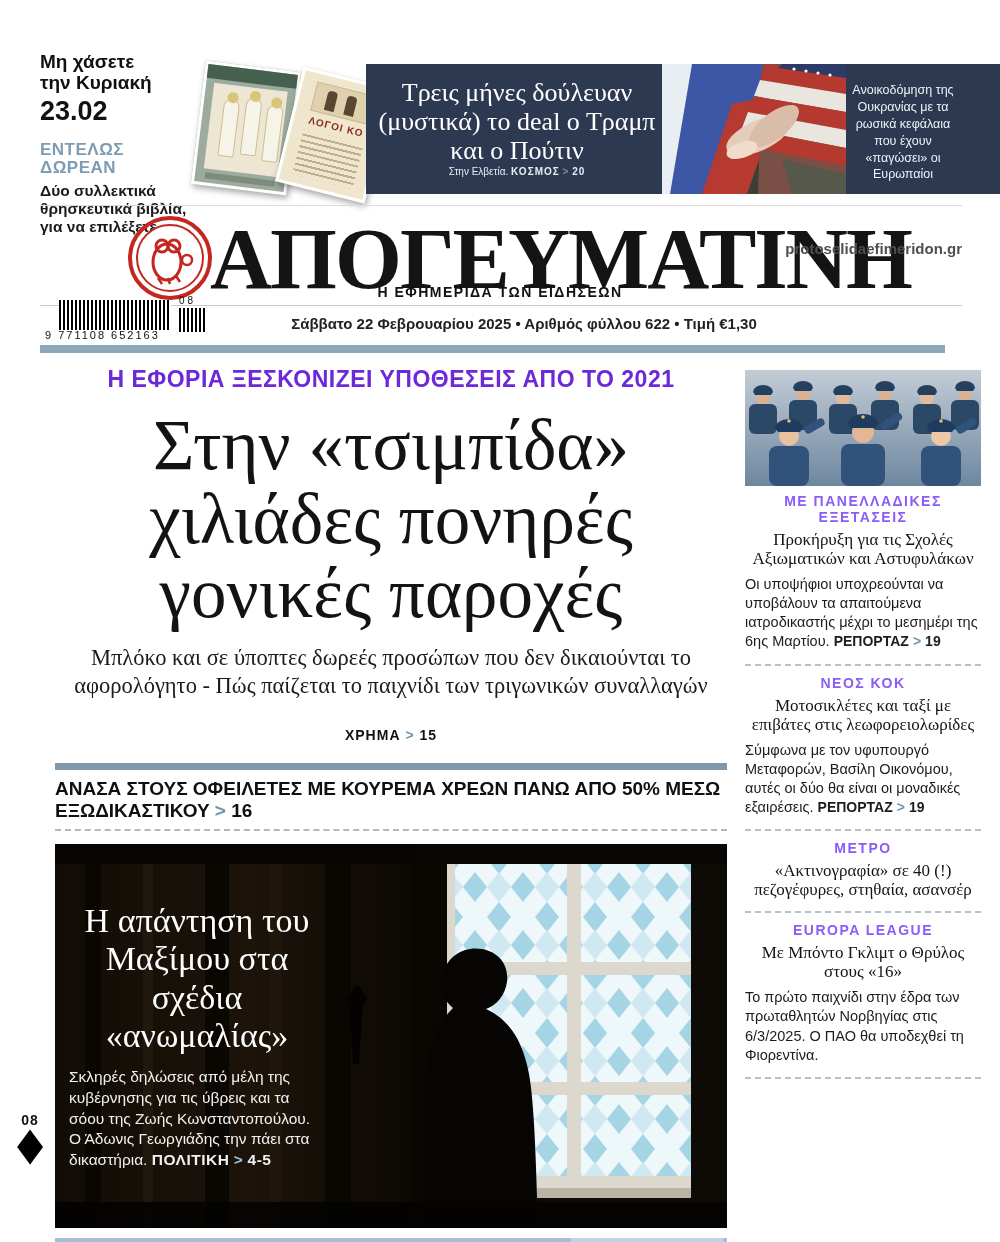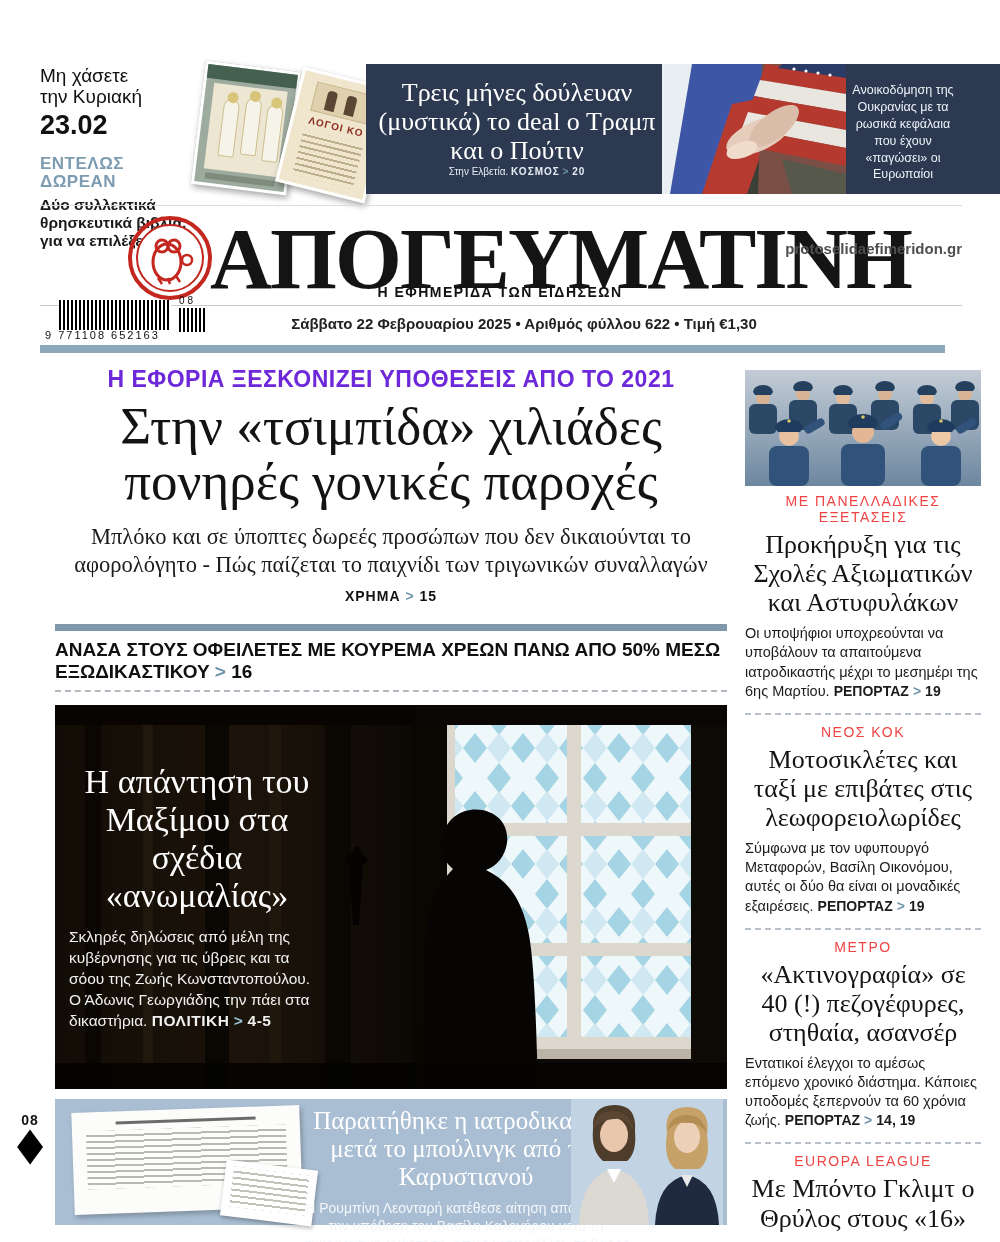--- a/index.html
+++ b/index.html
@@ -1,21 +1,21 @@
 <!DOCTYPE html>
 <html><head>
 <meta charset="utf-8">
 <style>
   * { margin:0; padding:0; box-sizing:border-box; }
   body { background:#e9e9e9; font-family:"Liberation Sans", sans-serif; }
   .page { position:relative; width:1000px; height:1242px; background:#ffffff; margin:0 auto; overflow:hidden; }
 
   
   .promo { position:absolute; left:40px; top:52px; width:320px; height:152px; }
-  .promo-dont-miss { font-weight:normal; font-size:19px; line-height:1.1; color:#111;margin-top:14px; }
+  .promo-dont-miss { font-weight:bold; font-size:19px; line-height:1.1; color:#111; }
   .promo-date { font-weight:bold; font-size:27px; color:#111; margin-top:2px; }
   .promo-free { margin-top:14px; font-weight:bold; font-size:17px; line-height:1.1; color:#7d9cb1; letter-spacing:0.5px; }
   .promo-desc { margin-top:4px; font-weight:bold; font-size:15.5px; line-height:1.15; color:#1a1a1a; width:160px; }
   .books { position:absolute; left:140px; top:8px; width:200px; height:150px; }
   .book { position:absolute; border:3px solid #fff; box-shadow:2px 3px 6px rgba(0,0,0,.35); }
   .book1 { left:18px; top:6px; width:96px; height:124px; transform:rotate(7deg); background:#9dab9e; }
   .book1 .band { height:14px; background:#45604e; }
   .book1 .pic { margin:4px 8px; height:86px; background:#ece6d3; position:relative; }
   .book1 .fig { position:absolute; top:14px; width:16px; height:58px; border-radius:8px 8px 2px 2px; background:#f6f3e8; border:1px solid #cdbe8e; }
   .book1 .fig:before { content:""; position:absolute; left:2px; top:-8px; width:11px; height:11px; border-radius:50%; background:#d8c57a; }
@@ -47,23 +47,23 @@
   .barcode .bars { position:absolute; left:14px; top:0; width:112px; height:30px; background:repeating-linear-gradient(90deg,#000 0 2px,#fff 2px 4px); }
   .barcode .num { position:absolute; left:0; top:29px; font-size:11px; letter-spacing:2px; color:#111; }
   .barcode .addon { position:absolute; left:134px; top:8px; width:26px; height:24px; background:repeating-linear-gradient(90deg,#000 0 2px,#fff 2px 4px); }
   .barcode .addon-num { position:absolute; left:134px; top:-5px; font-size:10px; letter-spacing:3px; color:#111; }
   .blue-bar { position:absolute; left:40px; top:345px; width:905px; height:8px; background:#8ca6ba; }
 
   
   .leftcol { position:absolute; left:55px; top:366px; width:672px; }
   .lead { text-align:center; }
   .lead-kicker { font-weight:bold; font-size:23px; letter-spacing:0.5px; color:#6d28d9; }
-  .lead-headline { margin:6px auto 0; max-width:640px; font-family:"Liberation Serif", serif; font-size:53px; line-height:1.04; color:#131313; }
+  .lead-headline { margin:16px auto 0; max-width:640px; font-family:"Liberation Serif", serif; font-size:71px; line-height:1.04; color:#131313; }
   .lead-deck { margin:14px auto 0; max-width:660px; font-family:"Liberation Serif", serif; font-size:22.5px; line-height:1.22; color:#1b1b1b; }
-  .lead-link { margin-top:10px; font-weight:bold; font-size:14px; color:#111; letter-spacing:1px; }
+  .lead-link { margin-top:28px; font-weight:bold; font-size:14px; color:#111; letter-spacing:1px; }
   .arrow { color:#6d94aa; font-weight:bold; }
 
   .strip { margin-top:20px; }
   .strip-bar { height:7px; background:#7f98ac; }
   .strip-text { padding:8px 0 7px; font-weight:bold; font-size:19px; color:#101010; border-bottom:2px dashed #b3b9c0; }
 
   .photo { position:relative; margin-top:13px; width:672px; height:384px; background:#0d0a07; }
   .photo svg { position:absolute; inset:0; }
   .photo-text { position:absolute; left:14px; top:58px; width:256px; text-align:center; }
   .photo-headline { font-family:"Liberation Serif", serif; font-size:34px; line-height:1.12; color:#fdfdfd; }
@@ -81,22 +81,22 @@
   .panel-text { position:absolute; left:242px; top:8px; width:338px; text-align:center; color:#fff; }
   .panel-headline { font-family:"Liberation Serif", serif; font-size:25px; line-height:1.12; color:#ffffff; }
   .panel-body { margin-top:8px; font-size:14px; line-height:1.3; color:#f4f7fa; }
   .women { position:absolute; right:4px; top:0; width:152px; height:126px; overflow:hidden; }
 
   
   .rightcol { position:absolute; left:745px; top:370px; width:236px; }
   .rc-photo { width:236px; height:116px; overflow:hidden; }
   .rc-story { padding:9px 0 12px; border-bottom:2px dashed #b7c0c9; text-align:center; }
   .rc-story.first { padding-top:7px; }
-  .rc-kicker { font-weight:normal; font-size:14px; letter-spacing:1.5px; color:#ef4444; }
-  .rc-headline { margin-top:5px; font-family:"Liberation Serif", serif; font-size:26px; line-height:1.12; color:#141414; }
+  .rc-kicker { font-weight:bold; font-size:14px; letter-spacing:1.5px; color:#8b5cf6; }
+  .rc-headline { margin-top:5px; font-family:"Liberation Serif", serif; font-size:17px; line-height:1.12; color:#141414; }
   .rc-body { margin-top:7px; text-align:left; font-size:14.5px; line-height:1.32; color:#1c1c1c; }
   .rc-body b { font-size:14px; }
 
   
   .marker { position:absolute; left:12px; top:1112px; width:36px; text-align:center; }
   .marker-num { font-weight:bold; font-size:14px; color:#111; letter-spacing:1px; }
   .marker-diamond { display:block; font-size:34px; line-height:0.9; color:#000; transform:scaleY(1.35); }
 </style>
 </head>
 <body>
@@ -364,26 +364,20 @@
         <span>Σύμφωνα με τον υφυπουργό Μεταφορών, Βασίλη Οικονόμου, αυτές οι δύο θα είναι οι μοναδικές εξαιρέσεις.</span>
         <b>ΡΕΠΟΡΤΑΖ</b>
         <b class="arrow">&gt;</b>
         <b>19</b>
       </div>
     </div>
 
     <div class="rc-story">
       <div class="rc-kicker">ΜΕΤΡΟ</div>
       <div class="rc-headline">«Ακτινογραφία» σε 40 (!) πεζογέφυρες, στηθαία, ασανσέρ</div>
-      <div class="rc-body">
-        <span>Εντατικοί έλεγχοι το αμέσως επόμενο χρονικό διάστημα. Κάποιες υποδομές ξεπερνούν τα 60 χρόνια ζωής.</span>
-        <b>ΡΕΠΟΡΤΑΖ</b>
-        <b class="arrow">&gt;</b>
-        <b>14, 19</b>
-      </div>
     </div>
 
     <div class="rc-story">
       <div class="rc-kicker">EUROPA LEAGUE</div>
       <div class="rc-headline">Με Μπόντο Γκλιμτ ο Θρύλος στους «16»</div>
       <div class="rc-body">
         <span>Το πρώτο παιχνίδι στην έδρα των πρωταθλητών Νορβηγίας στις 6/3/2025. Ο ΠΑΟ θα υποδεχθεί τη Φιορεντίνα.</span>
         
         
         

